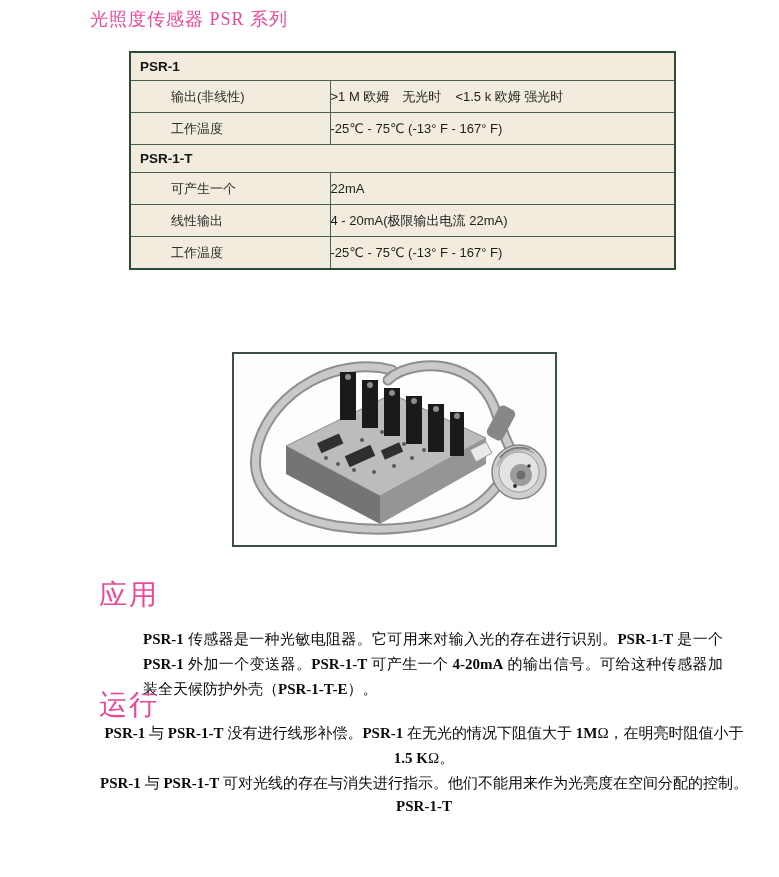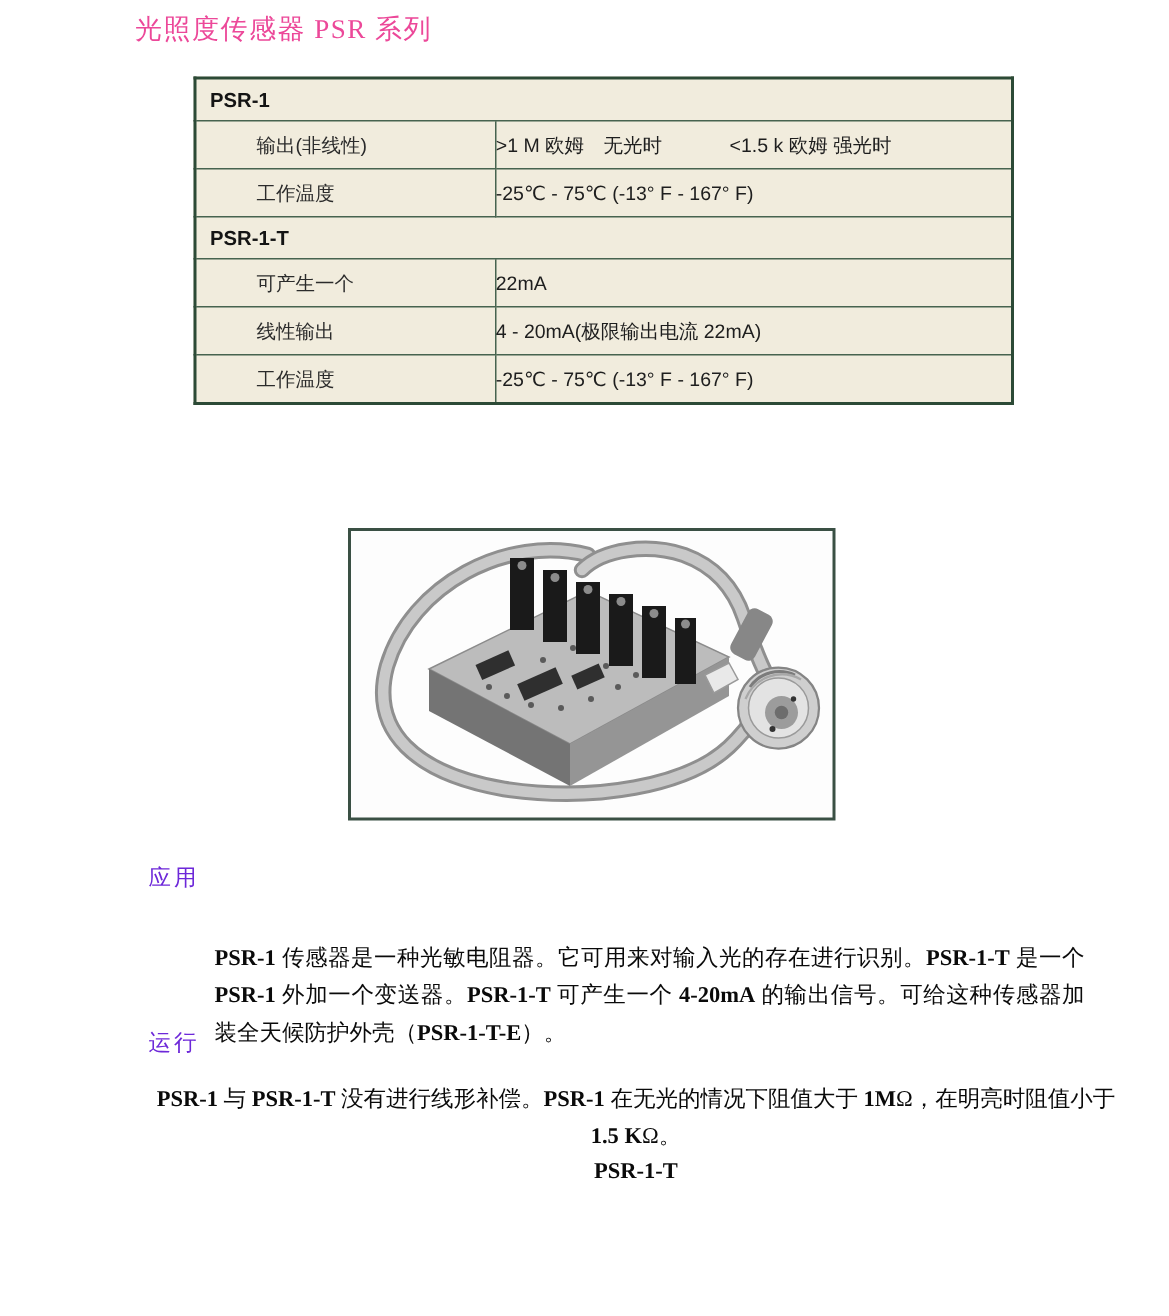--- a/index.html
+++ b/index.html
@@ -18,29 +18,29 @@
     border:2px solid #2c4a36;
     font-family:"Liberation Sans","DejaVu Sans",sans-serif;
     font-size:13px; color:#1e1e1e; table-layout:fixed;
   }
   table.spec td { border:1px solid #47634f; padding:0; vertical-align:middle; }
   table.spec tr.hdr td { height:27px; }
   table.spec tr.row td { height:31px; }
   .grp-hdr { font-weight:bold; padding-left:9px; font-size:13.5px; color:#141414; display:block; }
   td.lbl span { padding-left:40px; display:block; color:#2b2b2b; }
   td.val { padding-left:9px; }
-  td.val .cellflex { display:flex; gap:45px; align-items:center; }
+  td.val .cellflex { display:flex; gap:14px; align-items:center; }
   
   .photo {
     position:absolute; left:232px; top:352px; width:321px; height:191px;
     border:2px solid #3a5044; background:#fdfdfd;
   }
   
   .h-sec {
-    position:absolute; left:99px; font-size:15px; font-weight:400; color:#6d28d9;
+    position:absolute; left:99px; font-size:28px; font-weight:400; color:#ec4899;
     letter-spacing:2px; white-space:nowrap;
   }
   #h-app { top:576px; }
   #h-op  { top:686px; }
   .par { font-size:15px; line-height:25px; color:#0a0a0a;margin-left:44px; }
   #par-app {
     position:absolute; left:99px; top:612px; width:580px; text-align:justify;
   }
   #op-block { position:absolute; left:99px; top:721px; width:650px; }
   #op-block .par { margin:0;text-align:center; }
@@ -191,16 +191,17 @@
   </div>
 
   <div class="h-sec" id="h-app">应用</div>
 
   <p class="par" id="par-app"><span class="b">PSR-1</span><span> 传感器是一种光敏电阻器。它可用来对输入光的存在进行识别。</span><span class="b">PSR-1-T</span><span> 是一个 </span><span class="b">PSR-1</span><span> 外加一个变送器。</span><span class="b">PSR-1-T</span><span> 可产生一个 </span><span class="b">4-20mA</span><span> 的输出信号。可给这种传感器加装全天候防护外壳（</span><span class="b">PSR-1-T-E</span><span>）。</span></p>
 
   <div class="h-sec" id="h-op">运行</div>
 
   <div id="op-block">
     <p class="par"><span class="b">PSR-1</span><span> 与 </span><span class="b">PSR-1-T</span><span> 没有进行线形补偿。</span><span class="b">PSR-1</span><span> 在无光的情况下阻值大于 </span><span class="b">1M</span><span>Ω，在明亮时阻值小于 </span><span class="b">1.5 K</span><span>Ω。</span></p>
+    <p class="par"><span class="b">PSR-1</span><span> 与 </span><span class="b">PSR-1-T</span><span> 可对光线的存在与消失进行指示。他们不能用来作为光亮度在空间分配的控制。</span></p>
     <p class="par tight"><span class="b">PSR-1-T</span></p>
   </div>
 
 </div>
 
 </body></html>

